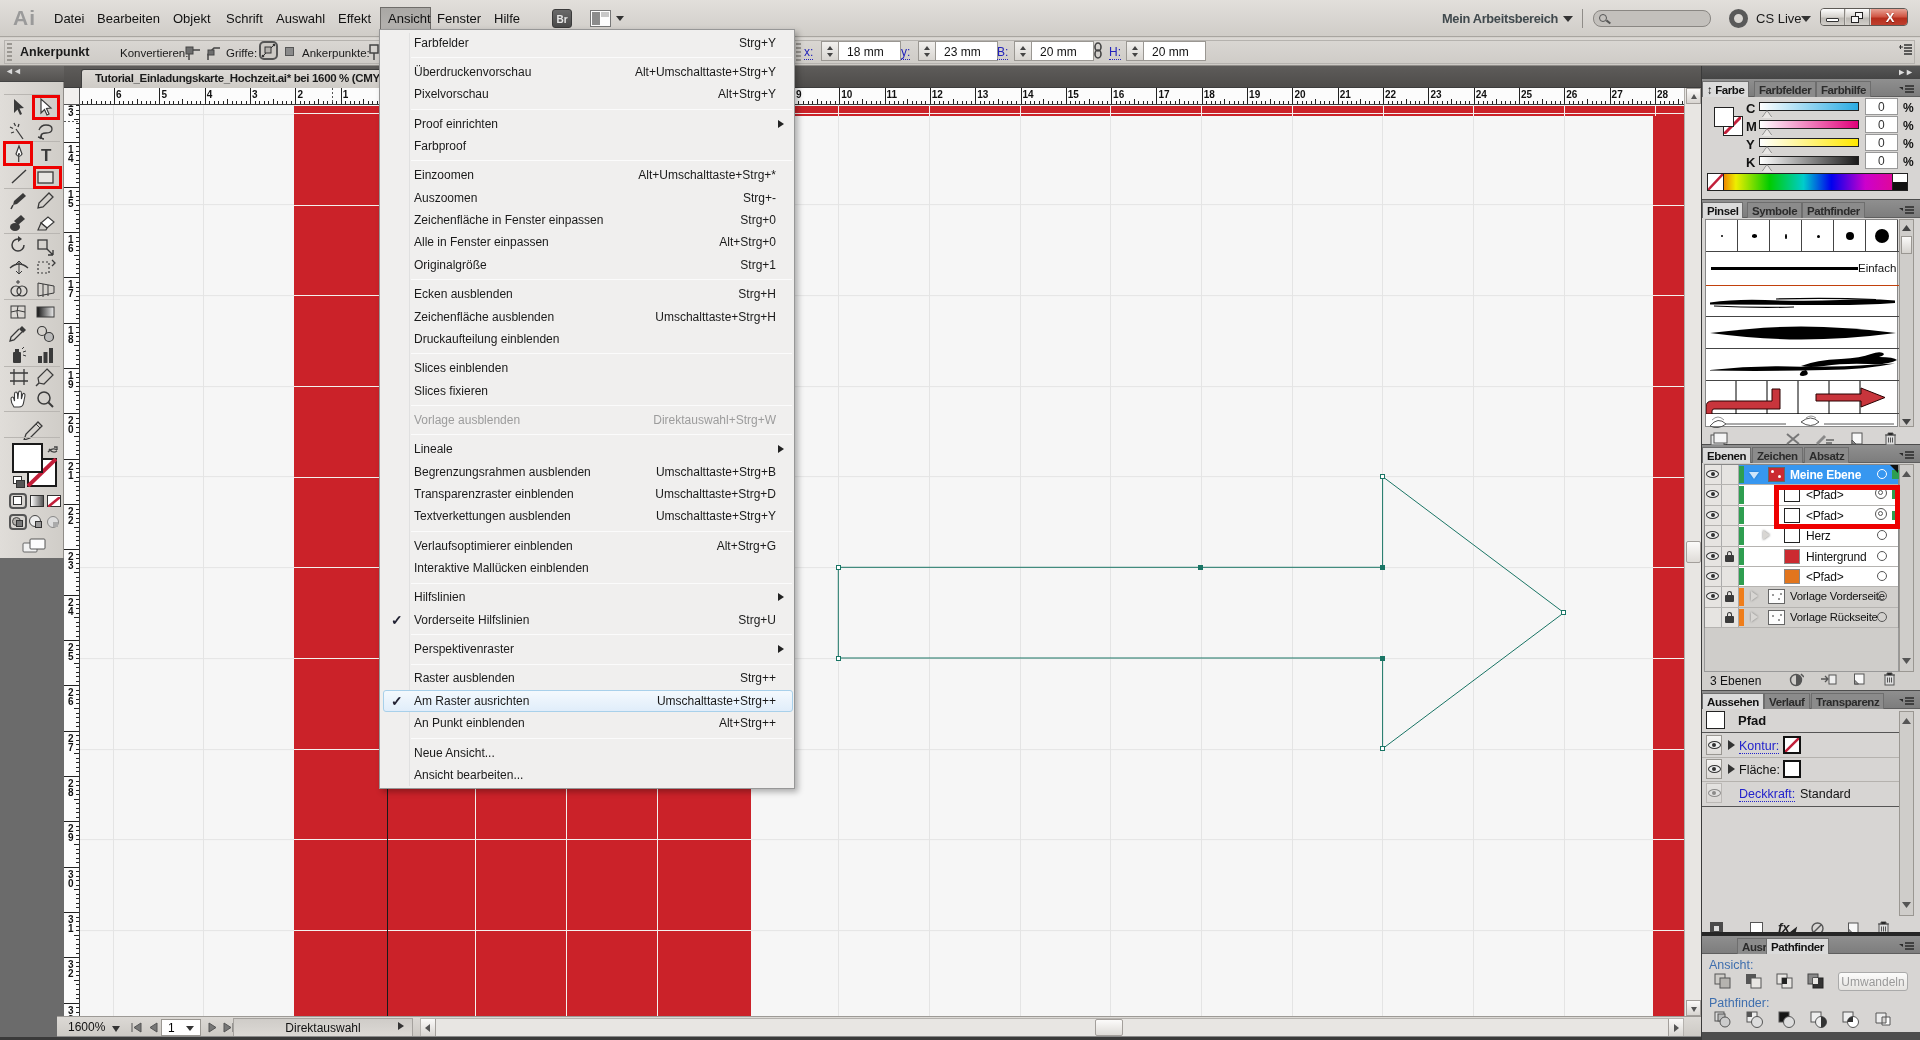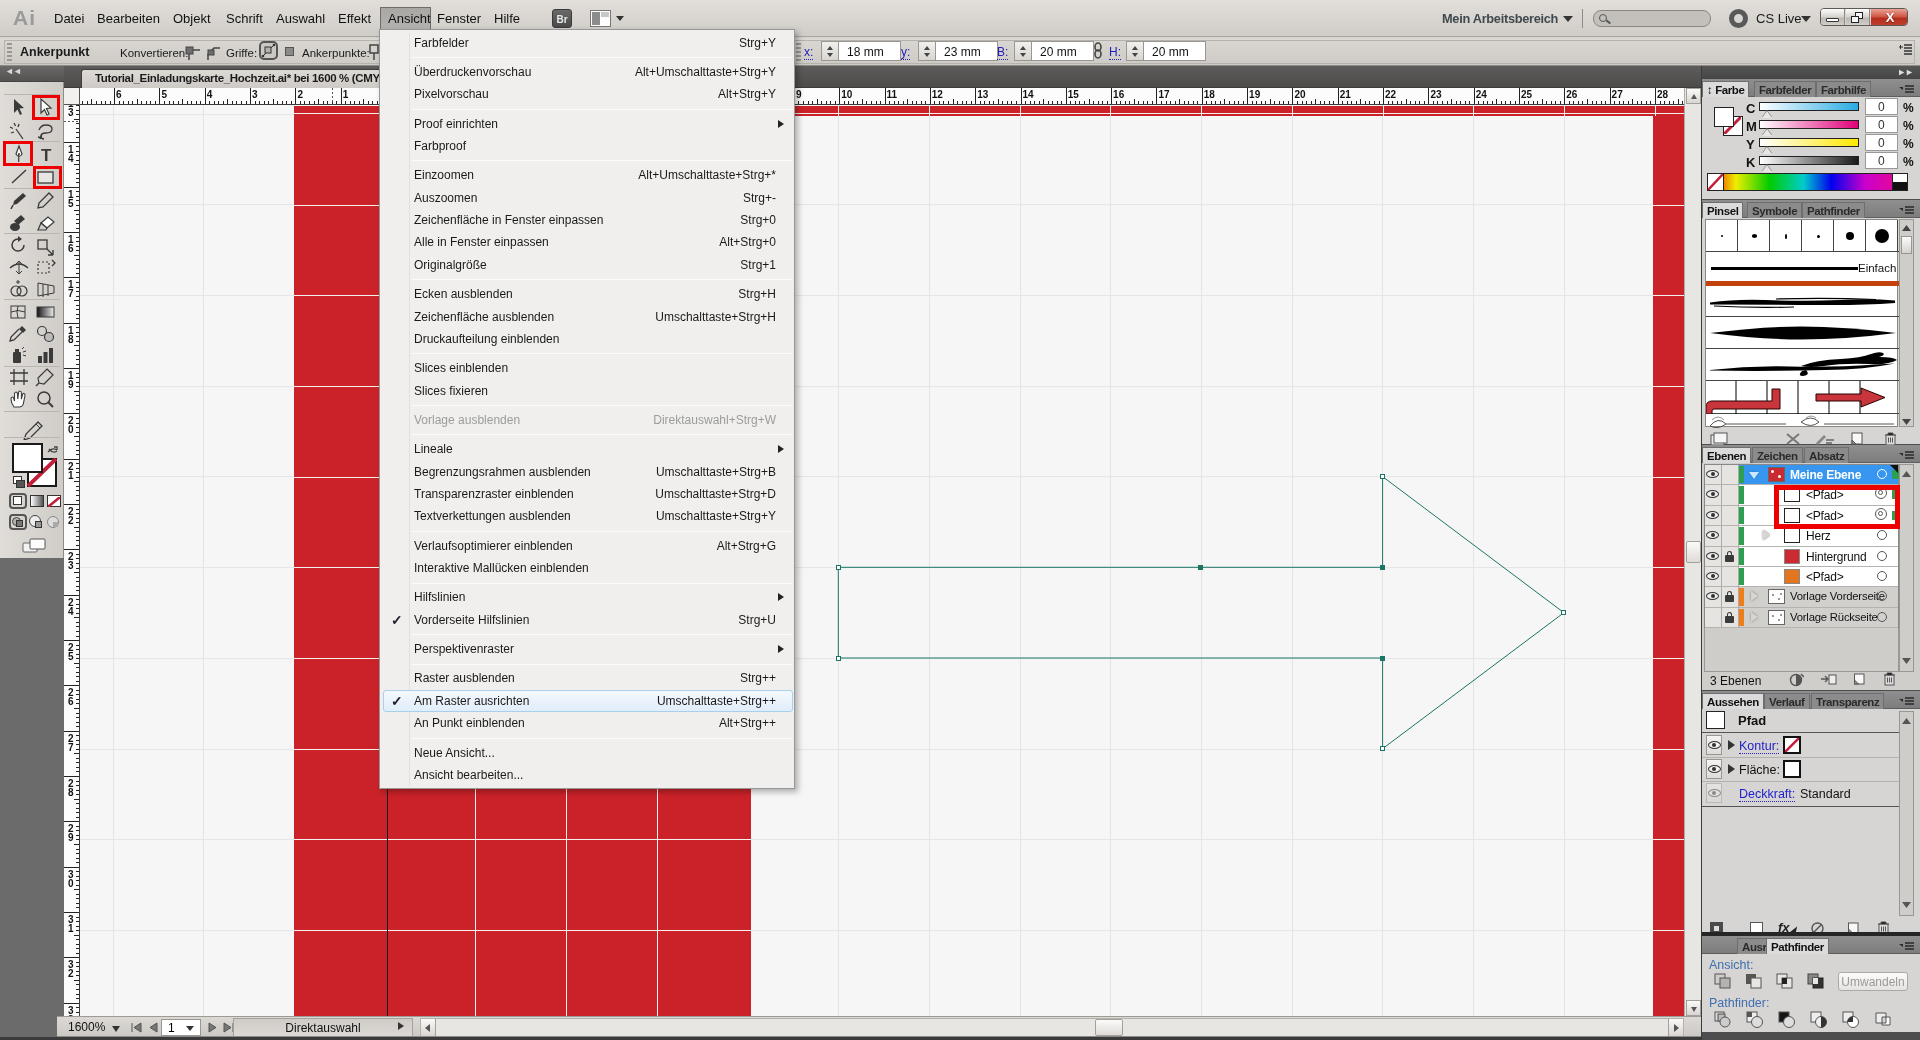--- a/index.html
+++ b/index.html
@@ -1095,21 +1095,21 @@
 <div class="ab" style="left:64px;top:0;width:32px;height:32px;border-right:1px solid #444;"></div>
 <div class="ab" style="left:96px;top:0;width:32px;height:32px;border-right:1px solid #444;"></div>
 <div class="ab" style="left:128px;top:0;width:32px;height:32px;border-right:1px solid #444;"></div>
 <div class="ab" style="left:160px;top:0;width:32px;height:32px;border-right:1px solid #444;"></div>
 <div class="ab" style="left:15.0px;top:15.0px;width:2px;height:2px;background:#000;border-radius:50%;"></div>
 <div class="ab" style="left:45.5px;top:14.2px;width:5px;height:3.5px;background:#000;border-radius:50%;"></div>
 <div class="ab" style="left:79.2px;top:13.5px;width:1.5px;height:5px;background:#000;border-radius:50%;"></div>
 <div class="ab" style="left:110.5px;top:14.5px;width:3px;height:3px;background:#000;border-radius:50%;"></div>
 <div class="ab" style="left:140.0px;top:12.0px;width:8px;height:8px;background:#000;border-radius:50%;"></div>
 <div class="ab" style="left:169.0px;top:9.0px;width:14px;height:14px;background:#000;border-radius:50%;"></div>
-<div class="ab" style="left:0;top:32px;width:193px;height:34px;border-bottom:5px solid #c2410c;">
+<div class="ab" style="left:0;top:32px;width:193px;height:34px;border-bottom:1px solid #c2410c;">
           <div class="ab" style="left:5px;top:15px;width:147px;height:3px;background:#000;"></div>
           <div class="ab" style="left:152px;top:10px;font-size:11.5px;color:#111;">Einfach</div>
         </div>
 <div class="ab" style="left:0;top:66px;width:193px;height:31px;border-bottom:1px solid #444;"><svg width="193" height="31">
             <path d="M4 16.5 q25 -3.5 55 -2.5 q40 1.5 75 0 q30 -1.5 55 0.5 l0 2.5 q-35 2.5 -75 2 q-60 -0.5 -110 -0.5 z" fill="#000"></path>
             <path d="M8 20 q40 2 80 1 M70 13 q50 -1.5 100 0.5" stroke="#000" stroke-width="1.2" fill="none"></path>
           </svg></div>
 <div class="ab" style="left:0;top:97px;width:193px;height:32px;border-bottom:1px solid #444;"><svg width="193" height="32">
             <path d="M4 16 Q55 9.5 95 9.5 Q140 9.5 190 16 Q140 22.5 95 22.5 Q55 22.5 4 16 Z" fill="#000"></path>
           </svg></div>

